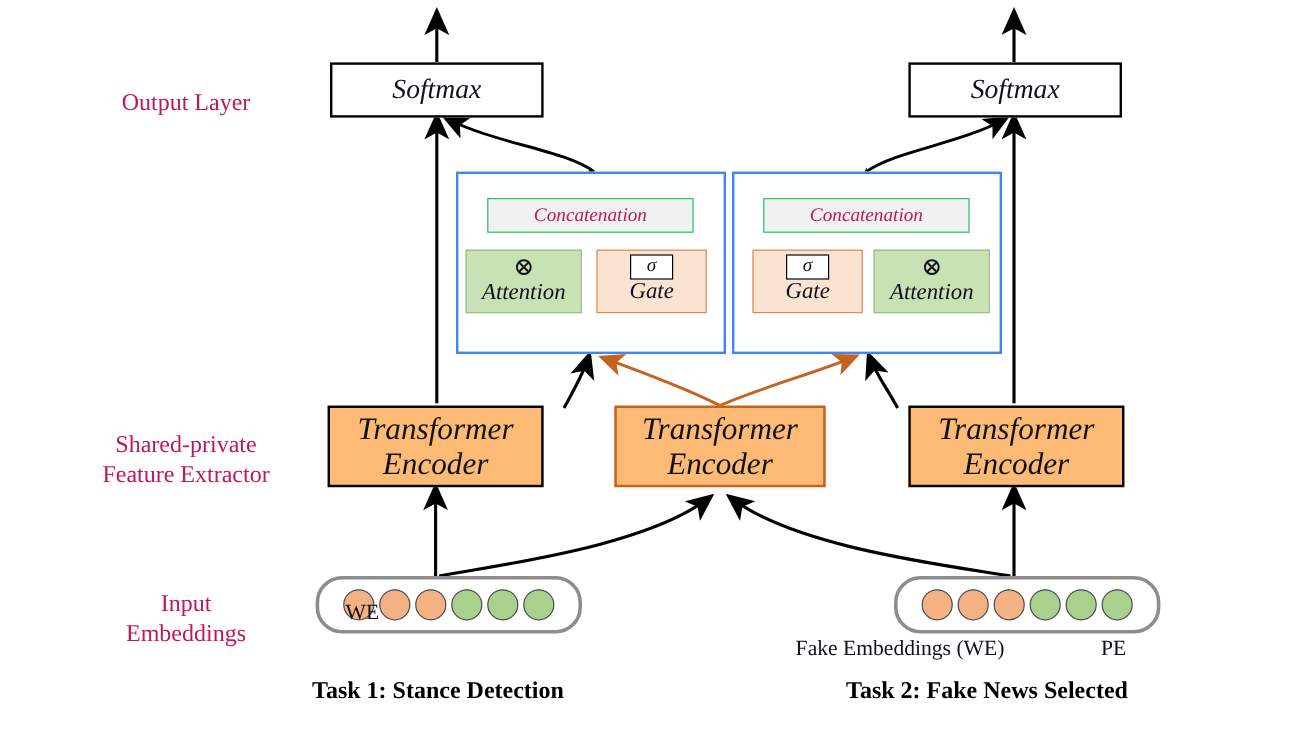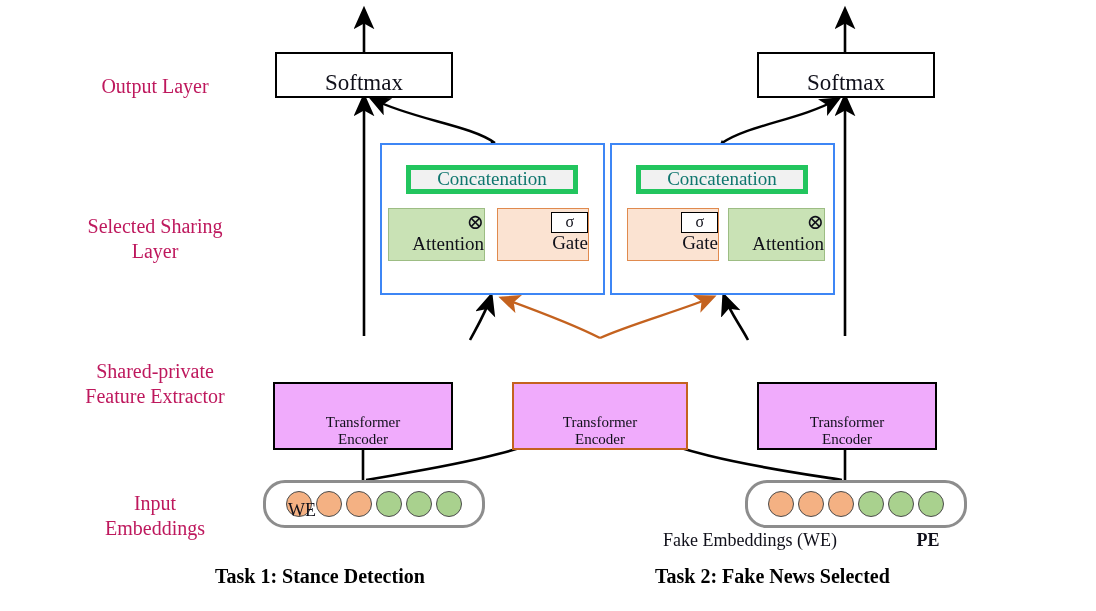--- a/index.html
+++ b/index.html
@@ -25,24 +25,25 @@
     position: absolute;
     left: 0; top: 0;
     width: 1096px;
     height: 611px;
     pointer-events: none;
   }
   .node {
     position: absolute;
     box-sizing: border-box;
     display: flex;
-    align-items: flex-end;
+    align-items: center;
     justify-content: center;
     text-align: center;
     line-height: 1.12;
+    font-style: italic;
   }
   
   .rowlabel {
     position: absolute;
     text-align: center;
     color: #be185d;
     font-size: 20px;
     line-height: 1.25;
     white-space: pre-line;
     margin-top: 16px;
@@ -54,24 +55,24 @@
     font-size: 23px;
     color: #10101a;
   }
   
   .sharing-box {
     border: 2.5px solid #3d86f5;
     background: #ffffff;
   }
   
   .concat {
-    border: 5px solid #22c55e;
+    border: 1px solid #22c55e;
     background: #f1f1f1;
-    font-size: 19px;
-    color: #0f766e;
+    font-size: 16px;
+    color: #be185d;
   }
   
   .attention {
     border: 1px solid #9dbd84;
     background: #c9e2b5;
     font-size: 19px;
     color: #10101a;
     flex-direction: column;
     justify-content: flex-start;
     padding-top: 3px;
@@ -100,24 +101,23 @@
     display: inline-block;
     margin-bottom: 0px;
   }
   .opname {
     display: block;
     margin-top: -1px;
   }
   
   .encoder {
     border: 2px solid #000000;
-    background: #f0abfc;
-    font-size: 15px;
-    color: #10101a;
-    margin-top: 44px;
+    background: #fdba74;
+    font-size: 26px;
+    color: #10101a;
   }
   .encoder.shared {
     border: 2px solid #c4621f;
   }
   
   .capsule {
     border: 3px solid #8d8d8d;
     border-radius: 22px;
     background: #ffffff;
     display: flex;
@@ -141,21 +141,21 @@
     font-size: 18px;
     color: #10101a;
     text-align: center;
     white-space: nowrap;
   }
   .task-caption {
     position: absolute;
     font-size: 20px;
     font-weight: bold;
     color: #000000;
-    text-align: left;
+    text-align: center;
     white-space: nowrap;
   }
 </style>
 </head>
 <body>
 
 <div id="stage">
 
   <svg class="layer" viewBox="0 0 1096 611">
     <defs>
@@ -261,22 +261,20 @@
       <line x1="845" y1="481" x2="845" y2="406" stroke="#000" stroke-width="2.6" marker-end="url(#ah-black)"></line>
     </g>
 
     <g>
       <path d="M 842,480 C 780,470 660,455 608,414" fill="none" stroke="#000" stroke-width="2.6" marker-end="url(#ah-black)"></path>
     </g>
   </svg>
 
   <div class="rowlabel" style="left:40px; top:58px; width:230px;">Output Layer</div>
 
-  <div class="rowlabel" style="left:40px; top:198px; width:230px;">Selected  Sharing
-Layer</div>
 
   <div class="rowlabel" style="left:40px; top:475px; width:230px;">Input
 Embeddings</div>
 
   <div class="rowlabel" style="left:30px; top:343px; width:250px;">Shared-private
 Feature Extractor</div>
 
   <div class="node softmax" style="left:275px; top:52px; width:178px; height:46px;">
     <span>Softmax</span>
   </div>
@@ -340,18 +338,18 @@
     <span class="dot we"></span>
     <span class="dot we"></span>
     <span class="dot pe"></span>
     <span class="dot pe"></span>
     <span class="dot pe"></span>
   </div>
 
   <div class="emb-caption" style="left:262px; top:500px; width:80px;">WE</div>
 
   <div class="emb-caption" style="left:620px; top:530px; width:260px;">Fake Embeddings (WE)</div>
-  <div class="emb-caption" style="left:893px; top:530px; width:70px;font-weight:bold;">PE</div>
+  <div class="emb-caption" style="left:893px; top:530px; width:70px;">PE</div>
 
   <div class="task-caption" style="left:215px; top:565px; width:300px;">Task 1: Stance Detection</div>
   <div class="task-caption" style="left:655px; top:565px; width:335px;">Task 2: Fake News Selected</div>
 
 </div>
 
 </body></html>

